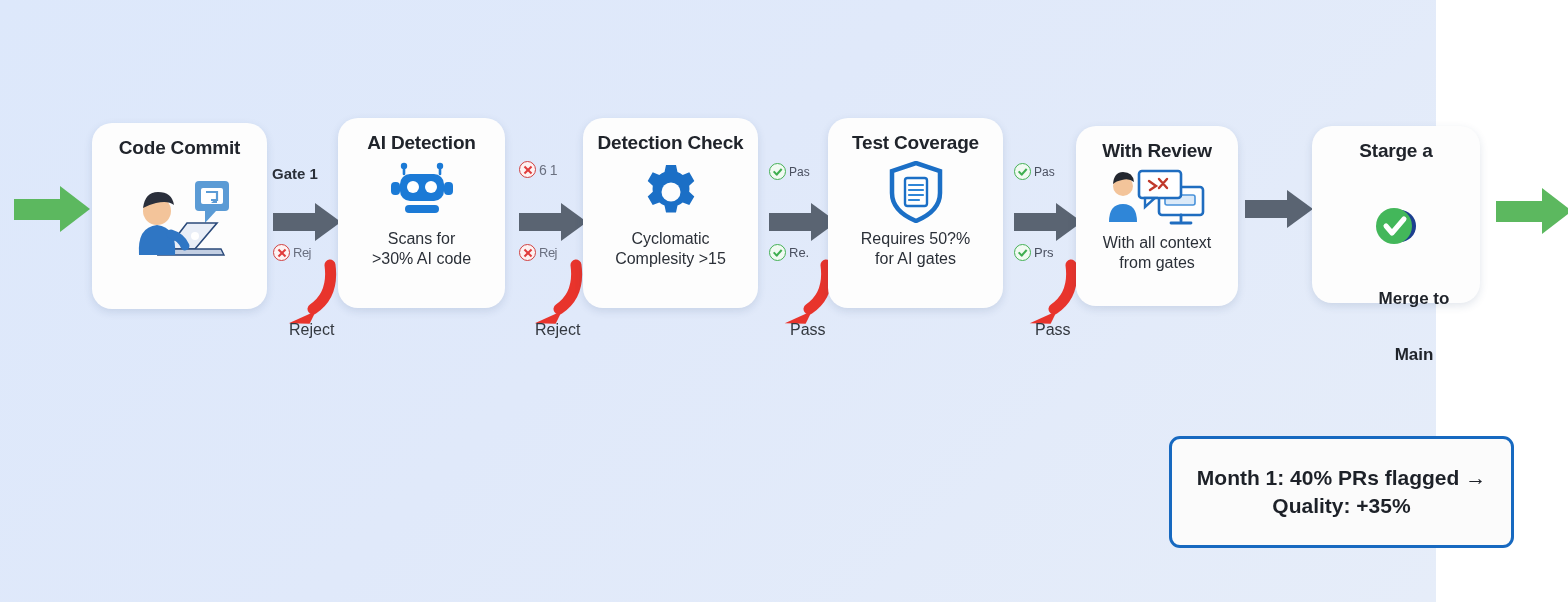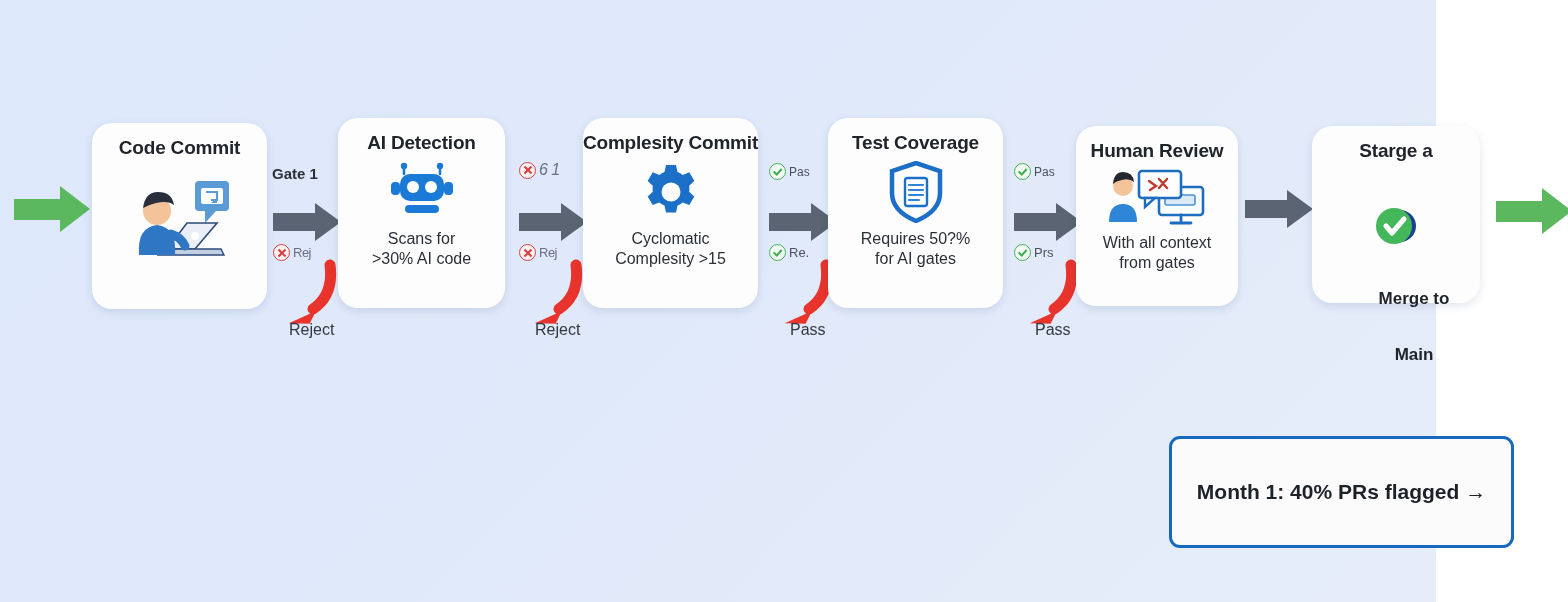--- a/index.html
+++ b/index.html
@@ -229,41 +229,41 @@
         <rect x="0" y="20" width="9" height="13" rx="4" fill="#1b7ad6"></rect>
         <rect x="53" y="20" width="9" height="13" rx="4" fill="#1b7ad6"></rect>
         <rect x="14" y="43" width="34" height="8" rx="4" fill="#1b7ad6"></rect>
       </svg>
     </div>
     <div class="card-sub">Scans for</div>
     <div class="card-sub">&gt;30% AI code</div>
   </div>
 
   <div class="gate-col" style="left:516px; top:123px; width:72px; height:225px;">
-    <div class="mini-tag garble" style="left:3px; top:38px; font-size:16px;font-style:italic;">
+    <div class="mini-tag garble" style="left:3px; top:38px; font-size:14px;">
       <span class="badge"></span>
       <span>6 1</span>
     </div>
     <div class="grey-arrow" style="left:3px; top:80px; width:70px; height:38px;">
       <div class="shaft"></div>
       <div class="head"></div>
     </div>
     <div class="mini-tag garble" style="left:3px; top:121px;">
       <span class="badge"></span>
       <span>Rej</span>
     </div>
     <svg class="reject-curve" style="left:14px; top:136px;" width="54" height="76" viewBox="0 0 54 76">
       <path d="M46 6 q4 30 -17 44" stroke="#e8342c" stroke-width="11" fill="none" stroke-linecap="round"></path>
       <polygon points="18,70 40,50 38,64" fill="#e8342c" transform="translate(-10,-2) rotate(18 28 58)"></polygon>
     </svg>
     <div class="branch-label" style="left:19px; top:198px;">Reject</div>
   </div>
 
   <div class="card" style="left:583px; top:118px; width:175px; height:190px;">
-    <div class="card-title">Complesity Commit</div>
+    <div class="card-title">Detection Check</div>
     <div class="card-icon">
       <svg width="58" height="58" viewBox="0 0 58 58">
         <path d="M24 2 h10 l1.5 7 a20 20 0 0 1 5.2 3 l6.6 -2.7 l5 8.6 l-5.1 4.8 a20 20 0 0 1 0 6 l5.1 4.8 l-5 8.6 l-6.6 -2.7 a20 20 0 0 1 -5.2 3 l-1.5 7 h-10 l-1.5 -7 a20 20 0 0 1 -5.2 -3 l-6.6 2.7 l-5 -8.6 l5.1 -4.8 a20 20 0 0 1 0 -6 l-5.1 -4.8 l5 -8.6 l6.6 2.7 a20 20 0 0 1 5.2 -3 z" fill="#1b6fc6"></path>
         <circle cx="29" cy="29" r="9.5" fill="#fdfdfd"></circle>
       </svg>
     </div>
     <div class="card-sub">Cyclomatic</div>
     <div class="card-sub">Complesity &gt;15</div>
   </div>
 
@@ -314,21 +314,21 @@
       <span>Prs</span>
     </div>
     <svg class="reject-curve" style="left:14px; top:136px;" width="54" height="76" viewBox="0 0 54 76">
       <path d="M46 6 q4 30 -17 44" stroke="#e8342c" stroke-width="11" fill="none" stroke-linecap="round"></path>
       <polygon points="18,70 40,50 38,64" fill="#e8342c" transform="translate(-10,-2) rotate(18 28 58)"></polygon>
     </svg>
     <div class="branch-label" style="left:24px; top:198px;">Pass</div>
   </div>
 
   <div class="card" style="left:1076px; top:126px; width:162px; height:180px;">
-    <div class="card-title">Human Review</div>
+    <div class="card-title">With Review</div>
     <div class="card-icon" style="height:58px;">
       <svg width="100" height="58" viewBox="0 0 100 58">
 
         <rect x="52" y="18" width="44" height="28" rx="3" fill="#ffffff" stroke="#1f6dc0" stroke-width="2.6"></rect>
         <rect x="58" y="26" width="30" height="10" rx="2" fill="#dceaf8" stroke="#4a93da" stroke-width="1.6"></rect>
         <path d="M74 46 v6 M64 54 h20" stroke="#1f6dc0" stroke-width="2.8" stroke-linecap="round"></path>
 
         <rect x="32" y="2" width="42" height="27" rx="3" fill="#ffffff" stroke="#1f6dc0" stroke-width="2.6"></rect>
         <polygon points="38,29 38,38 48,29" fill="#ffffff" stroke="#1f6dc0" stroke-width="2.4"></polygon>
         <path d="M42 12 l7 5 l-6 4 M52 10 l8 9 M60 10 l-8 9" stroke="#c0392b" stroke-width="2.4" fill="none" stroke-linecap="round"></path>
@@ -360,15 +360,16 @@
     <div class="card-sub">Main</div>
   </div>
 
   <div class="green-arrow" style="left:1496px; top:188px; width:72px; height:46px;">
     <div class="shaft"></div>
     <div class="head"></div>
   </div>
 
   <div class="stats-box" style="left:1169px; top:436px; width:345px; height:112px;">
     <div class="stats-line">Month 1: 40% PRs flagged →</div>
+    <div class="stats-line">Quality: +35%</div>
   </div>
 
 </div>
 
 </body></html>

